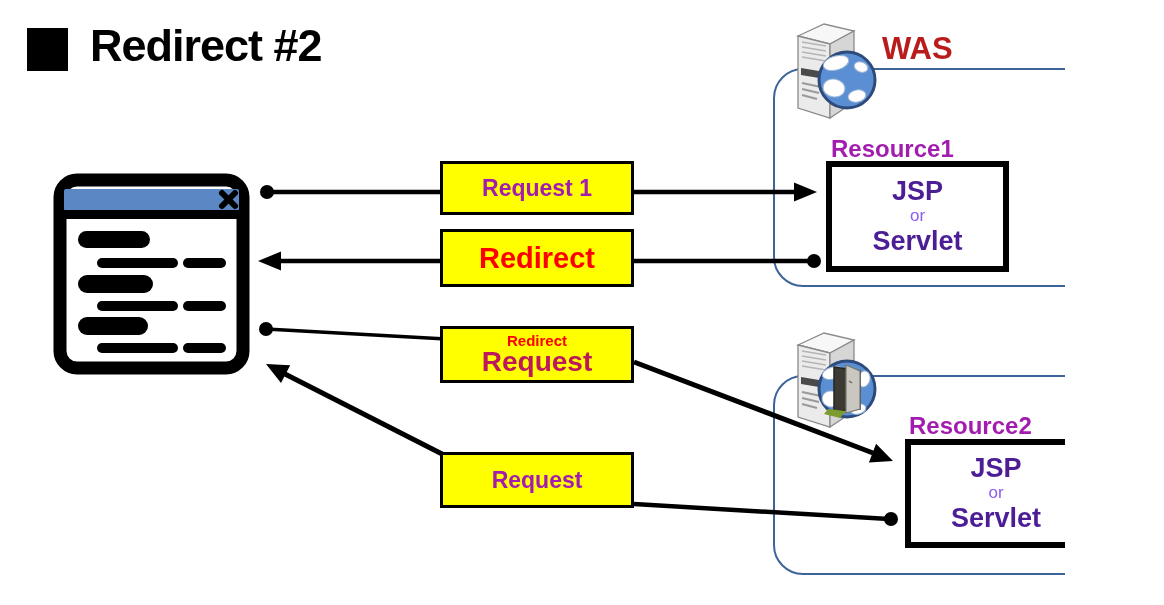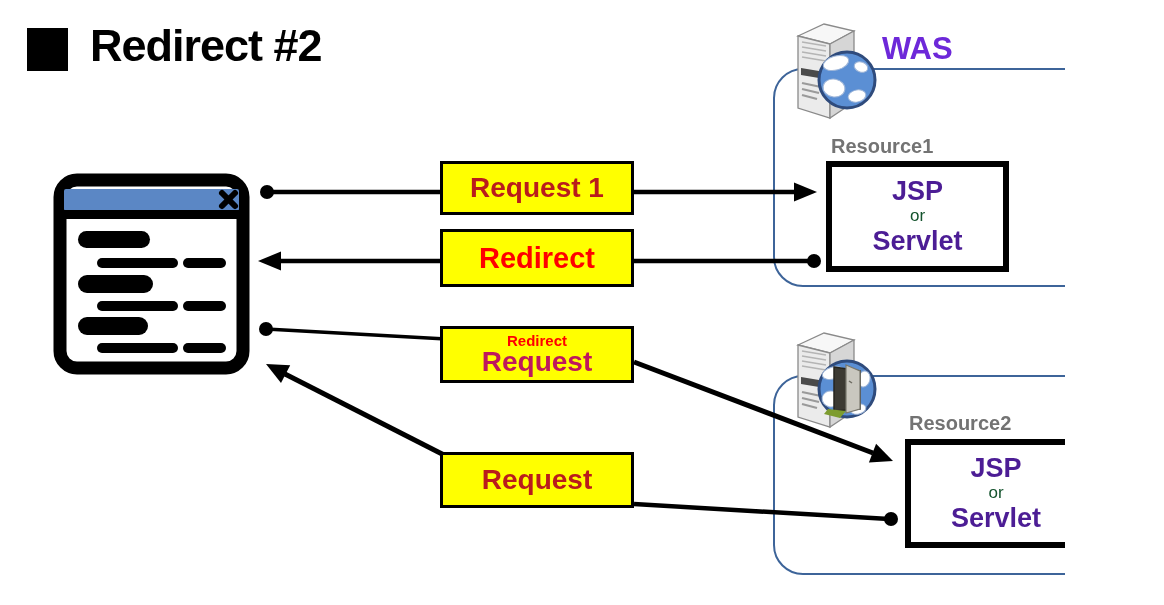--- a/index.html
+++ b/index.html
@@ -12,49 +12,49 @@
 
   
   .browser-label { position:absolute; left:40px; top:144px; width:190px; text-align:center;
                    font-size:21px; font-weight:800; color:#000; z-index:30; }
   .browser-icon { position:absolute; left:53px; top:173px; z-index:20; }
 
   
   .was-box { position:absolute; border:2.5px solid #3d6499; border-radius:30px; background:#ffffff; z-index:10; }
   .was1 { left:773px; top:68px;  width:359px; height:219px; }
   .was2 { left:773px; top:375px; width:352px; height:200px; }
-  .was-label { position:absolute; font-size:31px; font-weight:800; color:#6d28d9; z-index:30; }
+  .was-label { position:absolute; font-size:31px; font-weight:800; color:#b91c1c; z-index:30; }
   .was1-label { left:882px; top:31px; }
   .was2-label { left:882px; top:338px; }
   .server-icon { position:absolute; z-index:25; }
   .server1 { left:786px; top:16px; }
   .server2 { left:786px; top:325px; }
 
   
-  .res-label { position:absolute; font-size:20px; font-weight:800; color:#737373; z-index:30; }
+  .res-label { position:absolute; font-size:24px; font-weight:800; color:#a21caf; z-index:30; }
   .res1-label { left:831px; top:135px; }
   .res2-label { left:909px; top:412px; }
   .res-box { position:absolute; background:#ffffff; border:6px solid #000; z-index:30;
              display:flex; flex-direction:column; align-items:center; justify-content:center; }
   .res1 { left:826px; top:161px; width:183px; height:111px; }
   .res2 { left:905px; top:439px; width:182px; height:109px; }
   .res-line-big { font-size:27px; font-weight:800; color:#4c1d95; line-height:1.1; }
-  .res-line-or  { font-size:17px; font-weight:400; color:#14532d; line-height:1.2; }
+  .res-line-or  { font-size:17px; font-weight:400; color:#8b5cf6; line-height:1.2; }
 
   
   .arrows { position:absolute; left:0; top:0; width:1164px; height:605px; z-index:40; pointer-events:none; }
 
   
   .msg { position:absolute; left:440px; width:194px; background:#ffff00; border:3px solid #000; z-index:50;
          display:flex; flex-direction:column; align-items:center; justify-content:center; text-align:center; }
   .msg-request1 { top:161px; height:54px; }
   .msg-redirect { top:229px; height:58px; }
   .msg-redirect-request { top:326px; height:57px; line-height:1.0; }
   .msg-response { top:452px; height:56px; }
-  .msg-text-black { font-size:28px; font-weight:800; color:#b91c1c; }
+  .msg-text-black { font-size:23px; font-weight:800; color:#a21caf; }
   .msg-text-red-big { font-size:29px; font-weight:800; color:#ff0000; }
   .msg-text-red-small { font-size:15px; font-weight:800; color:#ff0000; }
   .msg-text-red-mid { font-size:28px; font-weight:800; color:#be185d; }
 </style>
 </head>
 <body>
 
 <div class="canvas">
 
   <div class="title-bullet"></div>

